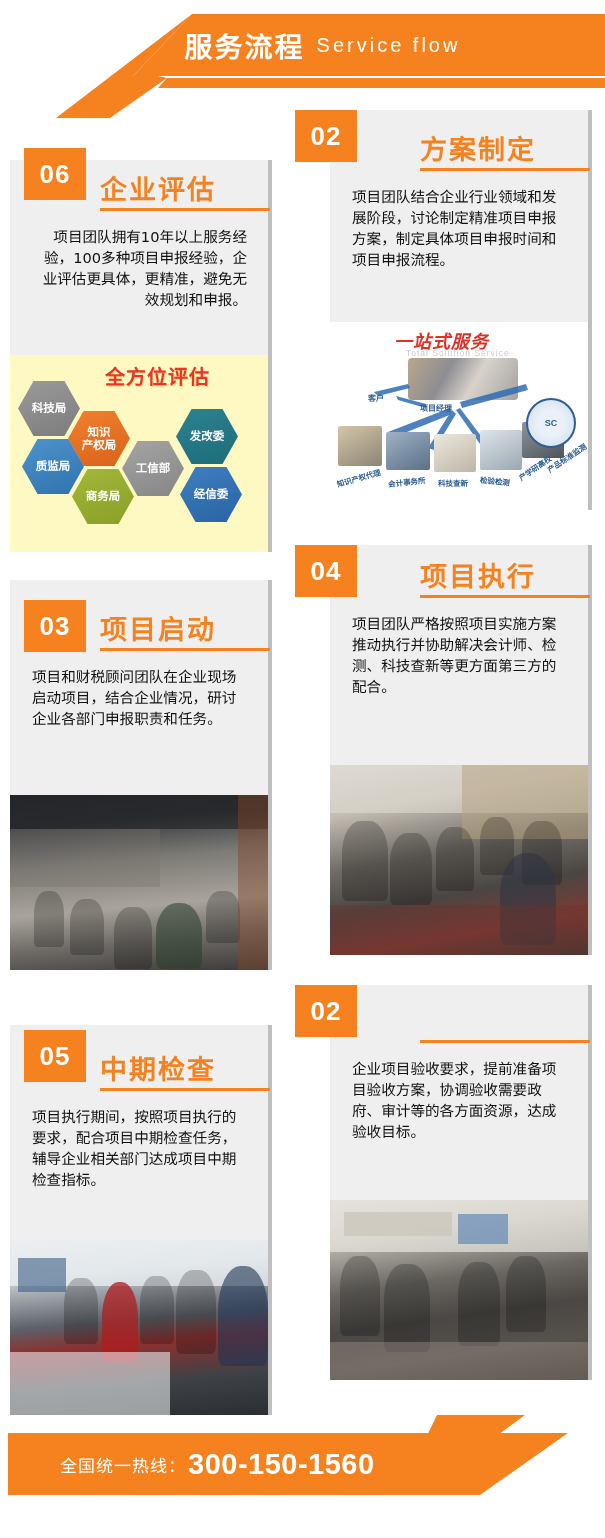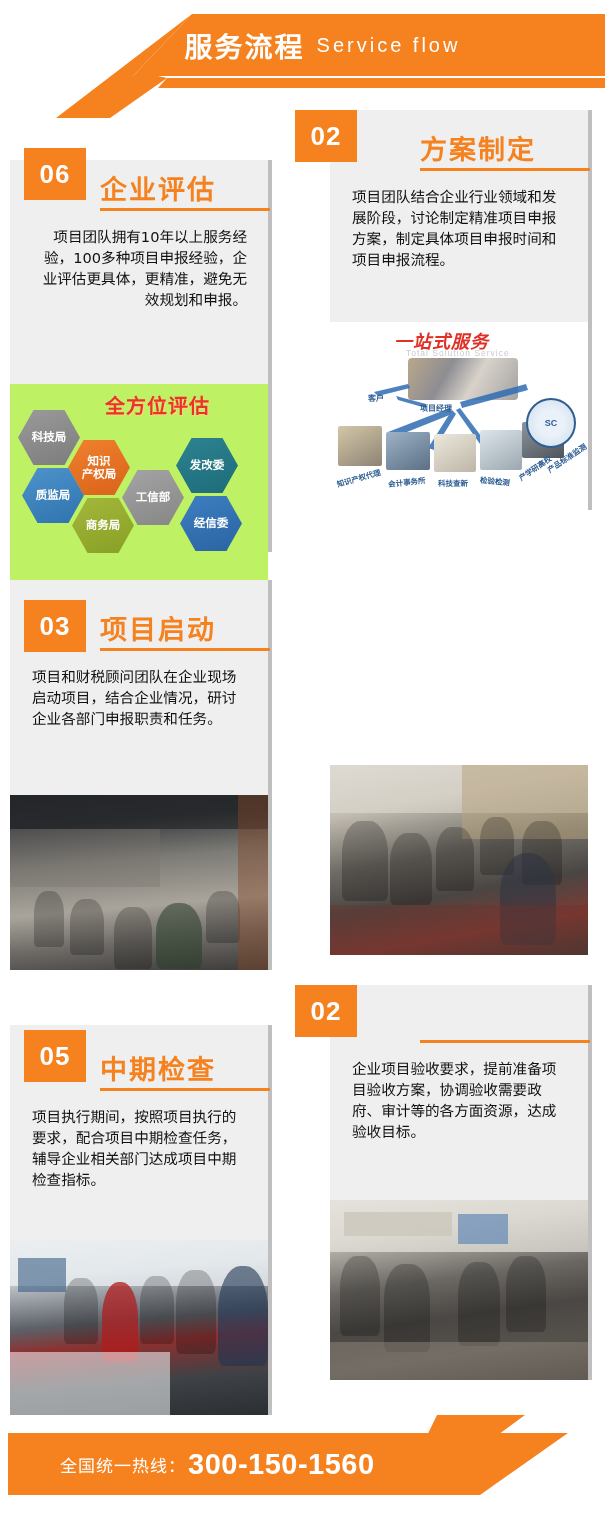--- a/index.html
+++ b/index.html
@@ -112,21 +112,21 @@
   #card6 .card-body{width:258px;height:395px;}
   #card6 .badge{left:-35px;top:0px;}
   #card6 .card-title{left:90px;top:15px;}
   #card6 .title-rule{left:90px;top:55px;width:170px;}
   #card6 .card-text{left:22px;top:73px;width:215px;}
 
   
   .media{position:absolute;overflow:hidden;background:#fff;}
 
   
-  #hex-media{left:10px;top:384px;width:258px;height:197px;background:#bef264;}
+  #hex-media{left:10px;top:355px;width:258px;height:197px;background:#fef9c3;}
   .hex-title{
     position:absolute;left:95px;top:6px;font-size:20px;font-weight:bold;
     font-family:"DejaVu Sans","Liberation Sans",sans-serif;
     color:#E8342A;letter-spacing:1px;
     text-shadow:1px 1px 0 #FFD37A;
   }
   .hex{
     position:absolute;width:62px;height:55px;
     clip-path:polygon(25% 0%,75% 0%,100% 50%,75% 100%,25% 100%,0% 50%);
     display:flex;align-items:center;justify-content:center;text-align:center;
@@ -301,20 +301,27 @@
       <div class="ph-band" style="left:0;top:34px;width:150px;height:58px;background:rgba(120,116,108,.35);"></div>
       <div class="ph-dark" style="left:24px;top:96px;width:30px;height:56px;"></div>
       <div class="ph-dark" style="left:60px;top:104px;width:34px;height:56px;"></div>
       <div class="ph-dark" style="left:104px;top:112px;width:38px;height:62px;"></div>
       <div class="ph-accent" style="left:146px;top:108px;width:46px;height:66px;background:rgba(40,60,40,.55);"></div>
       <div class="ph-dark" style="left:196px;top:96px;width:34px;height:52px;"></div>
       <div class="ph-band" style="left:228px;top:0;width:30px;height:175px;background:rgba(130,70,40,.45);"></div>
     </div>
   </div>
 
+  <div class="card" id="card4">
+    <div class="card-body"></div>
+    <div class="badge">04</div>
+    <div class="card-title">项目执行</div>
+    <div class="title-rule"></div>
+    <div class="card-text">项目团队严格按照项目实施方案推动执行并协助解决会计师、检测、科技查新等更方面第三方的配合。</div>
+  </div>
   <div class="photo" id="photo4">
     <div class="photo-overlay">
       <div class="ph-band" style="left:0;top:0;width:258px;height:48px;background:rgba(225,222,214,.55);"></div>
       <div class="ph-band" style="left:132px;top:0;width:126px;height:74px;background:rgba(184,164,128,.55);"></div>
       <div class="ph-dark" style="left:12px;top:56px;width:46px;height:80px;"></div>
       <div class="ph-dark" style="left:60px;top:68px;width:42px;height:72px;"></div>
       <div class="ph-dark" style="left:106px;top:62px;width:38px;height:64px;"></div>
       <div class="ph-dark" style="left:150px;top:52px;width:34px;height:58px;"></div>
       <div class="ph-dark" style="left:192px;top:56px;width:40px;height:64px;"></div>
       <div class="ph-accent" style="left:170px;top:88px;width:56px;height:92px;background:rgba(48,54,66,.6);"></div>

